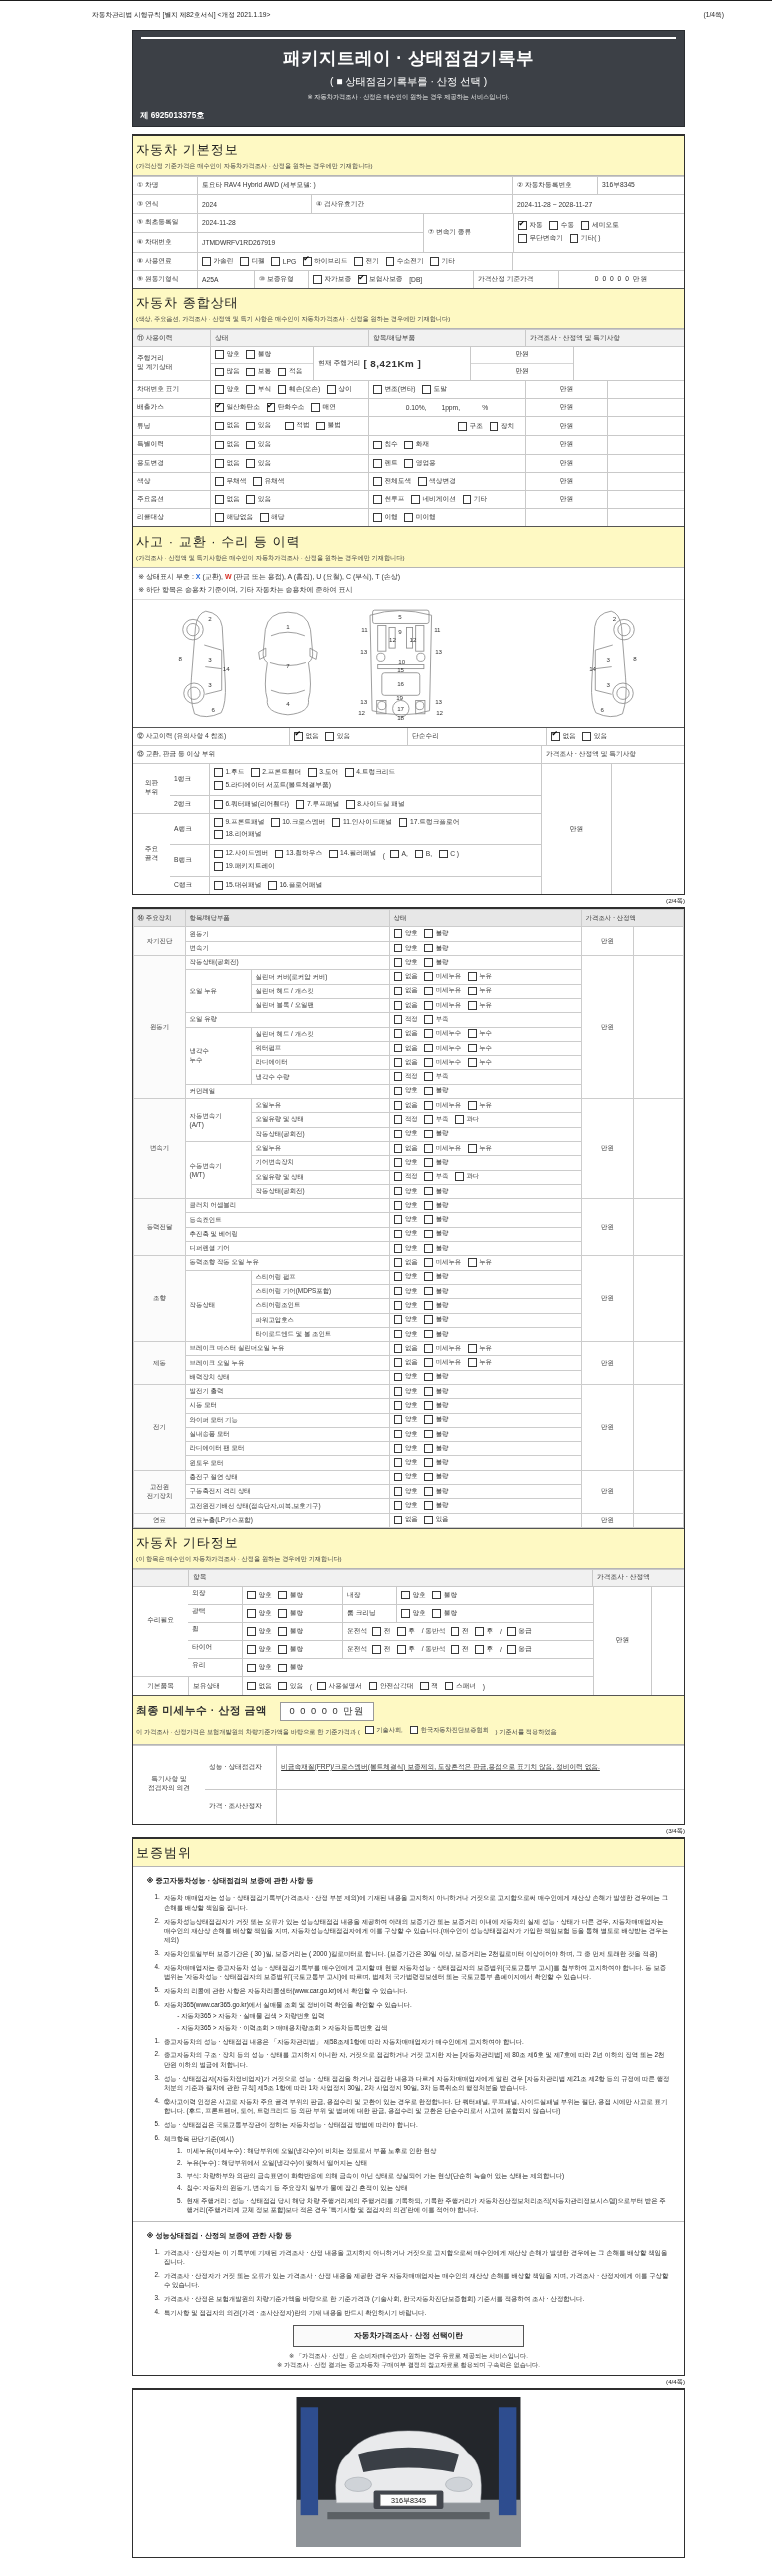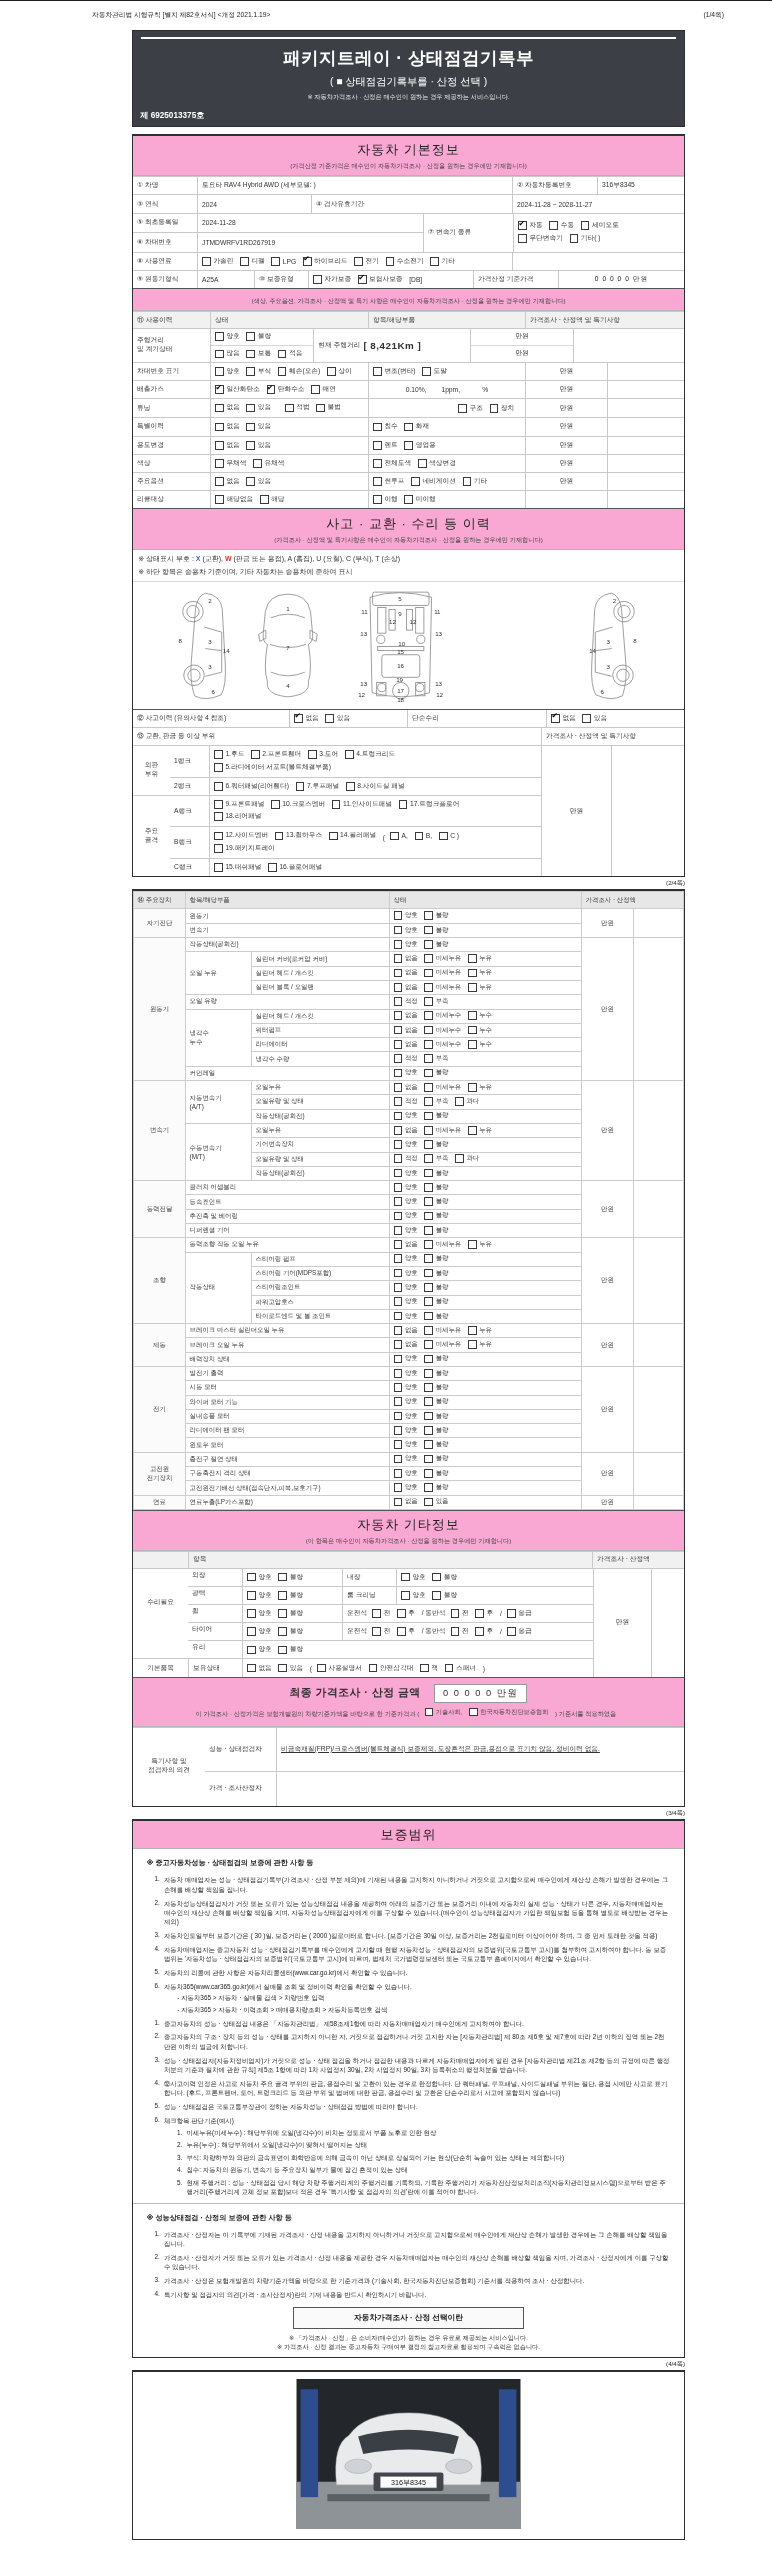--- a/index.html
+++ b/index.html
@@ -7,21 +7,21 @@
   .topnote{display:flex;justify-content:space-between;width:632px;margin:10.3px auto 0 92px;font-size:6.7px;color:#222}
   .sheet{width:553px;margin-left:132px}
   .titlebox{background:#3c4046;color:#fff;text-align:center;margin-top:9.3px;padding:5.2px 7.2px 5.2px;border:0.5px solid #2a2d31}
   .titlebox .wline{height:2.1px;background:#fff;margin:1px 1px 7.2px}
   .t-main{font-size:17.5px;letter-spacing:0.5px;font-weight:bold}
   .t-sub{font-size:10.3px;margin-top:5.2px}
   .t-note{font-size:6.2px;margin-top:4.1px;color:#e8e8e8}
   .t-doc{font-size:8.2px;font-weight:bold;text-align:left;margin-top:7.2px}
   .pmark{width:587px;text-align:right;font-size:6.2px;color:#222;margin:2.1px 0 1px 132px}
   .box{border:1.5px solid #2f2f2f;border-top-width:2.6px;background:#fff}
-  .secbar{background:#f9a8d4;text-align:center;padding:5.2px 3.1px 4.1px;border-bottom:0.5px solid #b5b5b5;border-top:1px solid #555}
+  .secbar{background:#fef9c3;text-align:left;padding:5.2px 3.1px 4.1px;border-bottom:0.5px solid #b5b5b5;border-top:1px solid #555}
   .secbar:first-child{border-top:none}
   .sec-t{font-size:13px;color:#222;letter-spacing:1px}
   .sec-s{font-size:6.2px;color:#444;margin-top:3.1px}
   .r{display:flex;border-top:0.5px solid #c9c9c9;align-items:stretch}
   .r:first-child{border-top:none}
   .c{padding:4.1px 4.1px;border-left:0.5px solid #c9c9c9;display:flex;align-items:center;box-sizing:border-box}
   .c:first-child{border-left:none}
   .lab{color:#333}
   .hrow{background:#f1f1f1}
   .hrow .c{padding:3.1px 4.1px}
@@ -172,20 +172,21 @@
             <span class="cb ck"></span>
             <span>보험사보증</span>
           </span>
           <span class="tok">[DB]</span>
         </div>
       <div class="c lab" style="width:85px">가격산정 기준가격</div>
       <div class="c prec" style="flex:1;letter-spacing:1px">0 0 0 0 0 만원</div>
     </div>
 
     <div class="secbar">
+      <div class="sec-t">자동차 종합상태</div>
       <div class="sec-s">(색상, 주요옵션, 가격조사 · 산정액 및 특기 사항은 매수인이 자동차가격조사 · 산정을 원하는 경우에만 기재합니다)</div>
     </div>
     <div class="r hrow">
       <div class="c" style="width:77px">⑪ 사용이력</div>
       <div class="c" style="width:158px">상태</div>
       <div class="c" style="width:157px">항목/해당부품</div>
       <div class="c" style="flex:1">가격조사 · 산정액 및 특기사항</div>
     </div>
     <div class="r">
       <div class="c lab" style="width:77px;white-space:pre-line">주행거리
@@ -1382,21 +1383,21 @@
               </span>
               <span class="tok">)</span>
             </div>
         </div>
       </div>
       <div class="c prec" style="width:58px;justify-content:center">만원</div>
       <div class="c" style="flex:1"></div>
     </div>
 
     <div class="secbar" style="padding:6.2px 3.1px">
-      <span style="font-size:10.8px;font-weight:bold;letter-spacing:0.5px">최종 가격조사 · 산정 금액</span>
+      <span style="font-size:10.8px;font-weight:bold;letter-spacing:0.5px">최종 미세누수 · 산정 금액</span>
       <span style="display:inline-block;border:0.5px solid #999;background:#fff;padding:2.1px 8.2px;margin-left:11.3px;font-size:9.3px;letter-spacing:1.5px"><span>0  0  0  0  0</span> <span>만원</span></span>
       <div class="sec-s" style="margin-top:4.6px"><span class="tok">이 가격조사 · 산정가격은 보험개발원의 차량기준가액을 바탕으로 한 기준가격과 (</span><span class="opt">
             <span class="cb"></span>
             <span>기술사회,</span>
           </span><span class="opt">
             <span class="cb"></span>
             <span>한국자동차진단보증협회</span>
           </span><span class="tok">) 기준서를 적용하였음</span></div>
     </div>
 

